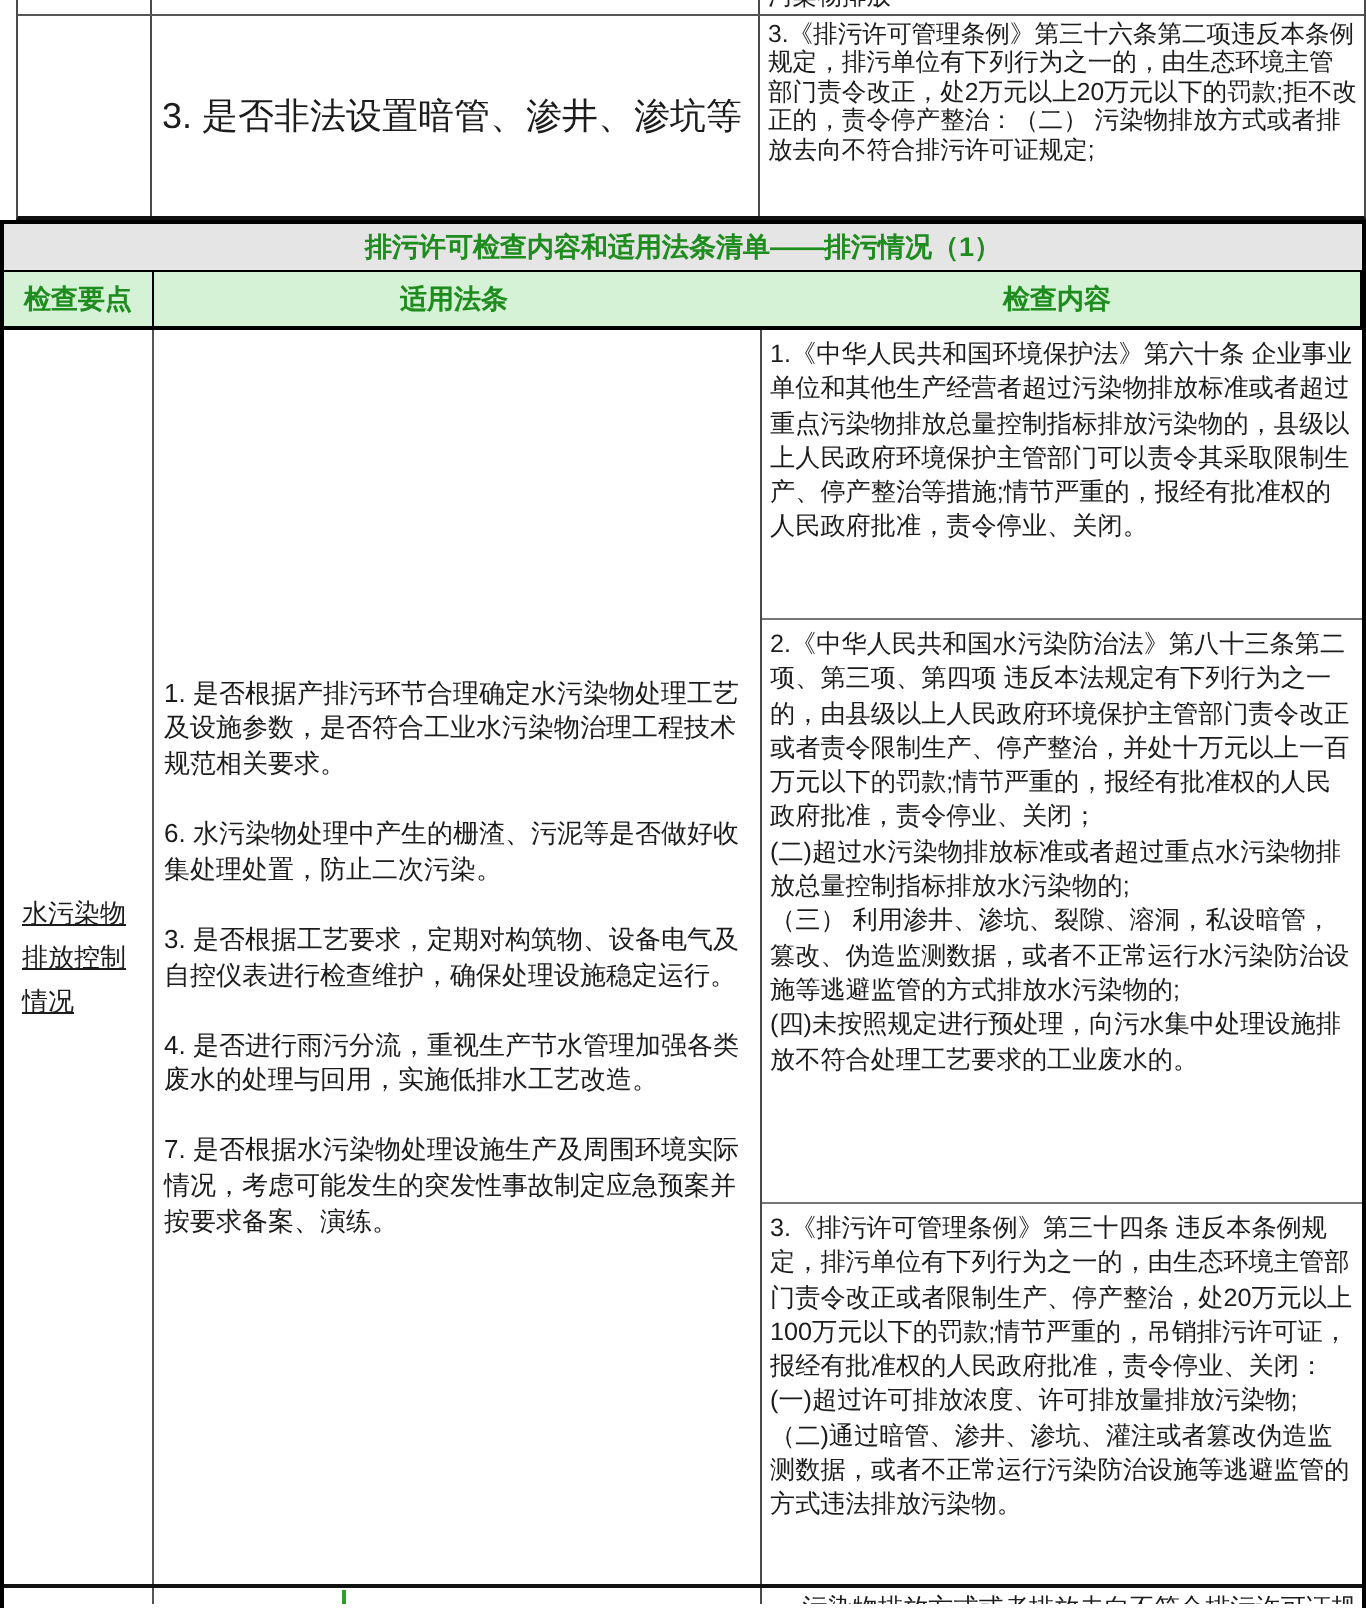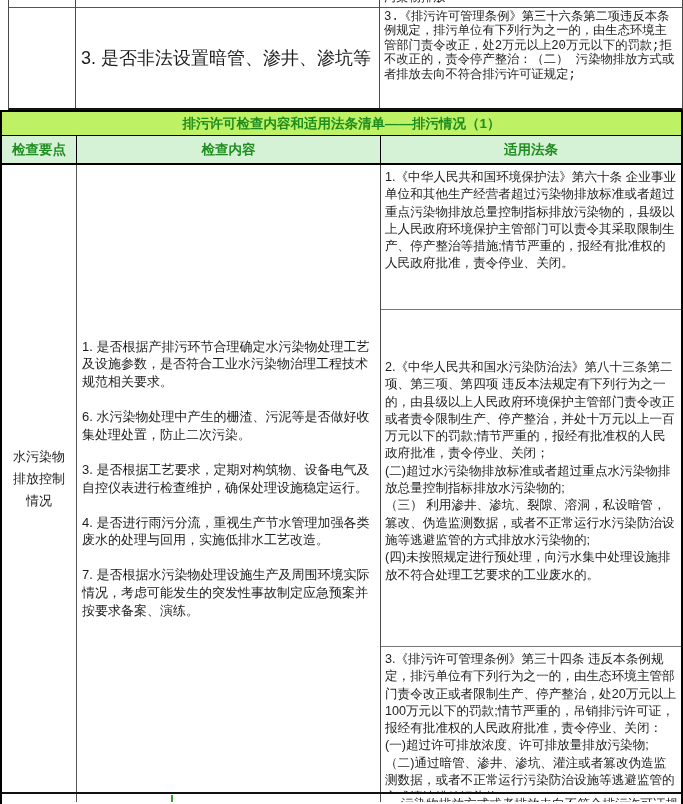--- a/index.html
+++ b/index.html
@@ -19,67 +19,67 @@
     border-bottom:2px solid #111;
     overflow:hidden;
   }
   .t-sliver{height:8px;display:flex;border-bottom:1px solid #555;overflow:hidden;box-sizing:border-box;}
   .t-row{height:100px;display:flex;}
   .t-c1{width:67px;border-right:1px solid #4a4a4a;box-sizing:border-box;}
   .t-c2{width:304px;border-right:1px solid #4a4a4a;box-sizing:border-box;
         display:flex;align-items:center;padding:0 4px 0 5px;
         font-size:18px;line-height:17px;}
   .t-c3{flex:1;box-sizing:border-box;padding:2px 3px 0 4px;
-        font-size:12.3px;line-height:14.4px;overflow:hidden;font-family:Liberation Mono, monospace;}
+        font-size:12.3px;line-height:14.4px;overflow:hidden;}
   .t-sliver .t-c3{padding:0 3px 0 4px;}
   .clip-up{display:block;margin-top:-9px;line-height:14px;font-size:12.3px;white-space:nowrap;}
   
   .green-table{
     position:absolute;left:0;top:110px;width:683px;height:694px;
     box-sizing:border-box;
     border:2px solid #000;border-bottom:none;
     overflow:hidden;
   }
   .g-title{
     height:24px;display:flex;align-items:center;justify-content:center;
-    background:#bef264;color:#1f8c1f;font-weight:bold;font-size:13.5px;
+    background:#e5e5e5;color:#1f8c1f;font-weight:bold;font-size:13.5px;
     border-bottom:1px solid #000;box-sizing:border-box;
   }
   .g-headrow{
     height:29px;display:flex;background:#d6f2d6;
     border-bottom:2px solid #000;box-sizing:border-box;
   }
   .g-head{
     display:flex;align-items:center;justify-content:center;
     color:#1f8c1f;font-weight:bold;font-size:13.5px;box-sizing:border-box;
   }
   .g-head.c1{width:75px;border-right:1px solid #000;}
   .g-head.c2{width:304px;border-right:1px solid #000;}
   .g-head.c3{flex:1;}
   .g-body{height:629px;display:flex;border-bottom:2px solid #111;box-sizing:border-box;}
   .b-c1{
     width:75px;border-right:1px solid #555;box-sizing:border-box;
-    display:flex;align-items:center;justify-content:center;text-align:center;
-    font-size:13px;line-height:22px;padding:0 9px;
+    display:flex;align-items:center;justify-content:center;text-align:left;
+    font-size:13px;line-height:22px;padding:0 9px;text-decoration:underline;
   }
   .b-c2{
     width:304px;border-right:1px solid #4a4a4a;box-sizing:border-box;
     display:flex;flex-direction:column;justify-content:center;
     padding:0 3px 0 5px;font-size:13px;line-height:17.6px;overflow:hidden;
   }
   .b-c2 p{margin:8.8px 0;}
   .b-c3{flex:1;display:flex;flex-direction:column;box-sizing:border-box;overflow:hidden;}
   .law{
     box-sizing:border-box;padding:4px 4px 18px 4px;
     font-size:12.6px;line-height:17.3px;
     border-bottom:1px solid #777;
     white-space:pre-line;overflow:hidden;
   }
   .law.l1{height:145px;}
-  .law.l2{height:292px;margin-top:45px;}
+  .law.l2{height:292px;}
   .law.l3{flex:1;border-bottom:none;}
   
   .g-sliver{height:8px;display:flex;position:relative;overflow:hidden;}
   .s-c1{width:75px;border-right:1px solid #555;box-sizing:border-box;}
   .s-c2{width:304px;border-right:1px solid #4a4a4a;box-sizing:border-box;}
   .s-c3{flex:1;box-sizing:border-box;padding:0 4px;overflow:hidden;}
   .clip-down{display:block;margin-top:2px;line-height:17px;font-size:12.6px;white-space:nowrap;}
   .green-tick{position:absolute;left:169px;top:1px;width:2px;height:7px;background:#2e9e2e;}
 </style>
 </head>
@@ -103,22 +103,22 @@
       <div class="t-c3">
         <span>3.《排污许可管理条例》第三十六条第二项违反本条例规定，排污单位有下列行为之一的，由生态环境主管部门责令改正，处2万元以上20万元以下的罚款;拒不改正的，责令停产整治：（二） 污染物排放方式或者排放去向不符合排污许可证规定;</span>
       </div>
     </div>
   </div>
 
   <div class="green-table">
     <div class="g-title">排污许可检查内容和适用法条清单——排污情况（1）</div>
     <div class="g-headrow">
       <div class="g-head c1">检查要点</div>
+      <div class="g-head c3">适用法条</div>
       <div class="g-head c2">检查内容</div>
-      <div class="g-head c3">适用法条</div>
     </div>
     <div class="g-body">
       <div class="b-c1">水污染物排放控制情况</div>
       <div class="b-c2">
         <p>1. 是否根据产排污环节合理确定水污染物处理工艺及设施参数，是否符合工业水污染物治理工程技术规范相关要求。</p>
         <p>6. 水污染物处理中产生的栅渣、污泥等是否做好收集处理处置，防止二次污染。</p>
         <p>3. 是否根据工艺要求，定期对构筑物、设备电气及自控仪表进行检查维护，确保处理设施稳定运行。</p>
         <p>4. 是否进行雨污分流，重视生产节水管理加强各类废水的处理与回用，实施低排水工艺改造。</p>
         <p>7. 是否根据水污染物处理设施生产及周围环境实际情况，考虑可能发生的突发性事故制定应急预案并按要求备案、演练。</p>
       </div>

